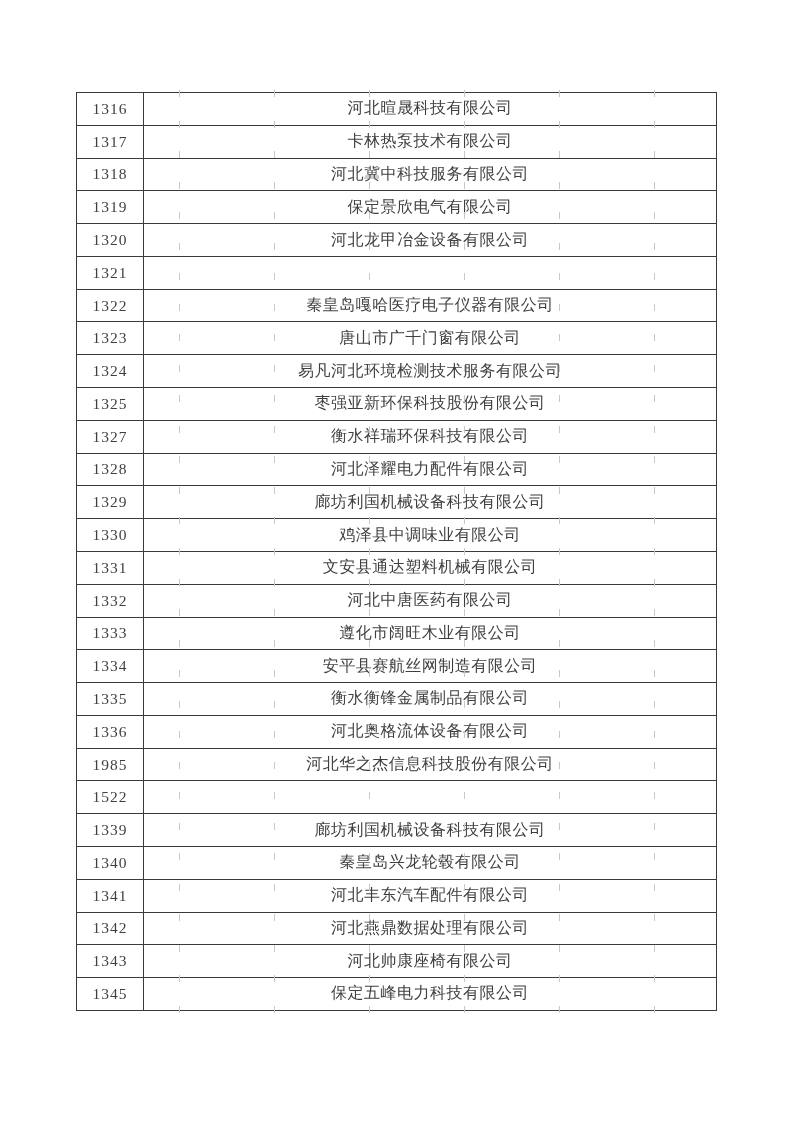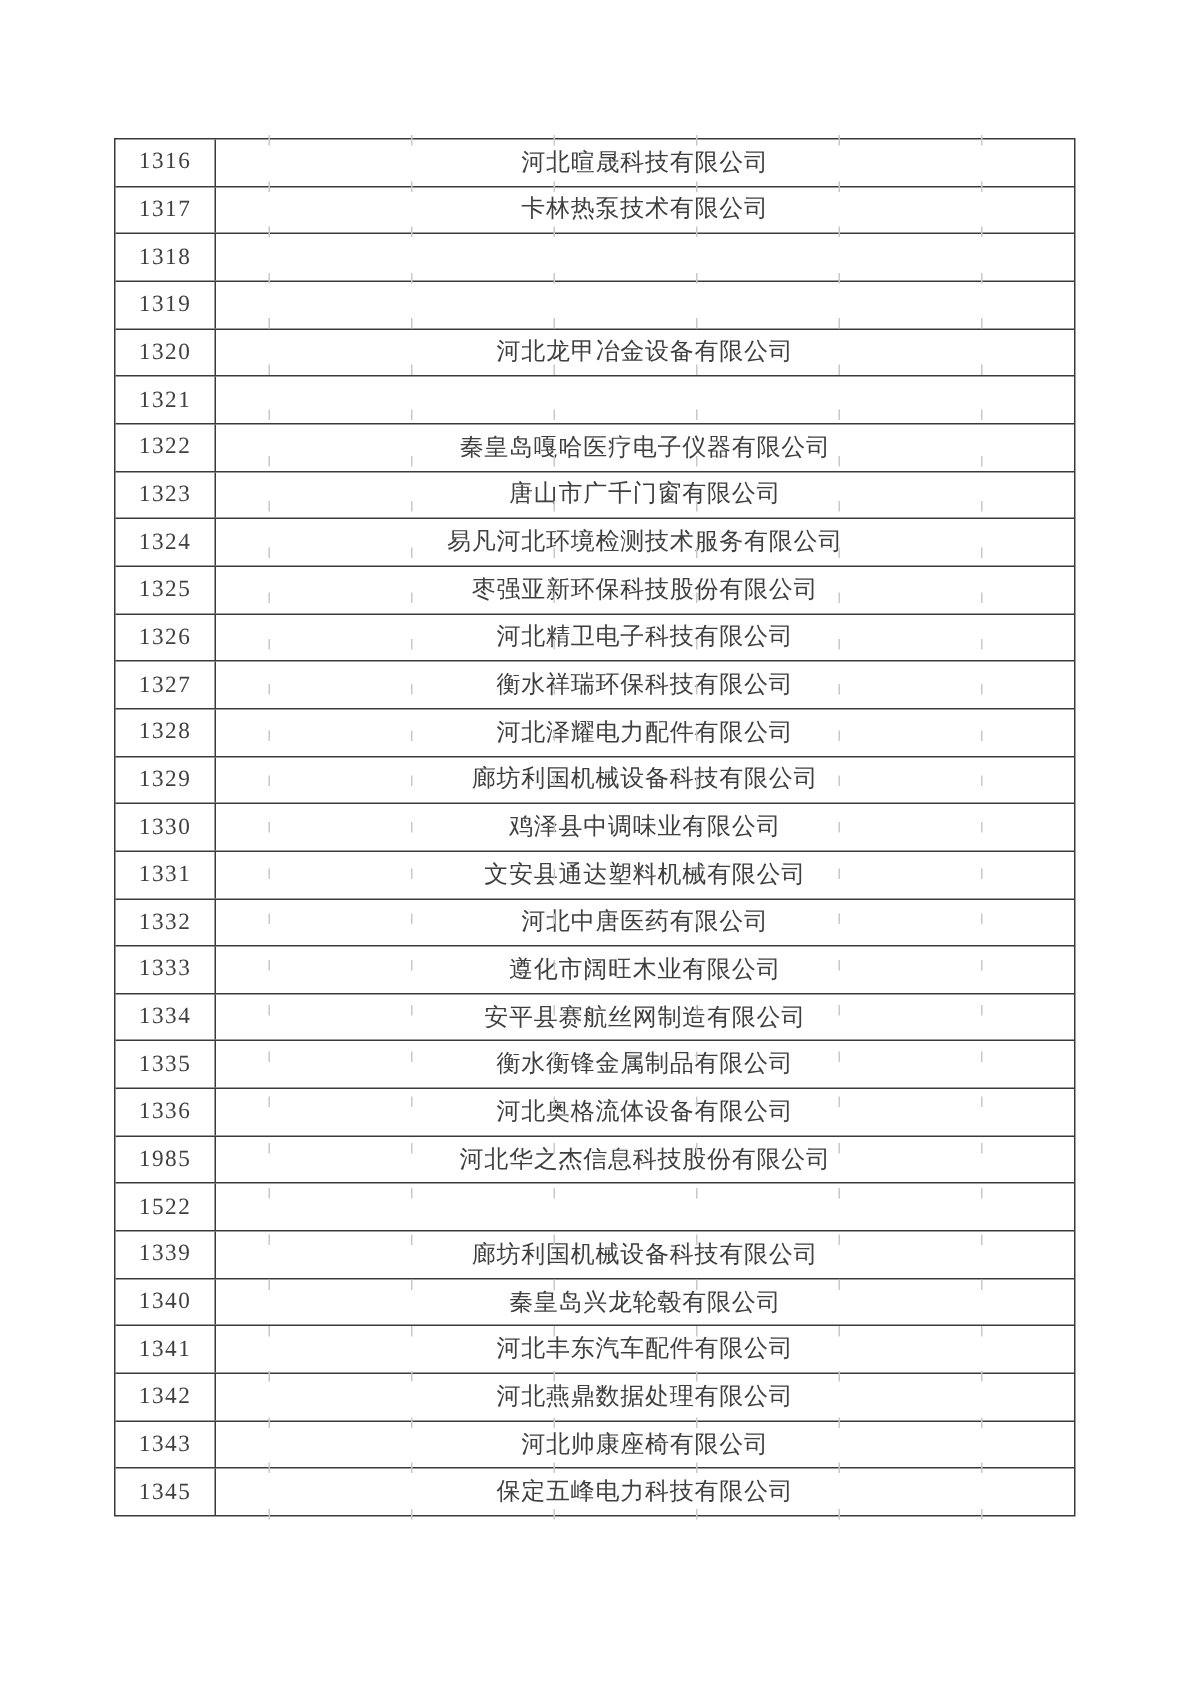--- a/index.html
+++ b/index.html
@@ -75,23 +75,25 @@
         <div class="row">
           <div class="cell index">1316</div>
           <div class="cell name">河北暄晟科技有限公司</div>
         </div>
         <div class="row">
           <div class="cell index">1317</div>
           <div class="cell name">卡林热泵技术有限公司</div>
         </div>
         <div class="row">
           <div class="cell index">1318</div>
+          <div class="cell name">河北冀中科技服务有限公司</div>
         </div>
         <div class="row">
           <div class="cell index">1319</div>
+          <div class="cell name">保定景欣电气有限公司</div>
         </div>
         <div class="row">
           <div class="cell index">1320</div>
           <div class="cell name">河北龙甲冶金设备有限公司</div>
         </div>
         <div class="row">
           <div class="cell index">1321</div>
         </div>
         <div class="row">
           <div class="cell index">1322</div>
@@ -101,24 +103,20 @@
           <div class="cell index">1323</div>
           <div class="cell name">唐山市广千门窗有限公司</div>
         </div>
         <div class="row">
           <div class="cell index">1324</div>
           <div class="cell name">易凡河北环境检测技术服务有限公司</div>
         </div>
         <div class="row">
           <div class="cell index">1325</div>
           <div class="cell name">枣强亚新环保科技股份有限公司</div>
-        </div>
-        <div class="row">
-          <div class="cell index">1326</div>
-          <div class="cell name">河北精卫电子科技有限公司</div>
         </div>
         <div class="row">
           <div class="cell index">1327</div>
           <div class="cell name">衡水祥瑞环保科技有限公司</div>
         </div>
         <div class="row">
           <div class="cell index">1328</div>
           <div class="cell name">河北泽耀电力配件有限公司</div>
         </div>
         <div class="row">

